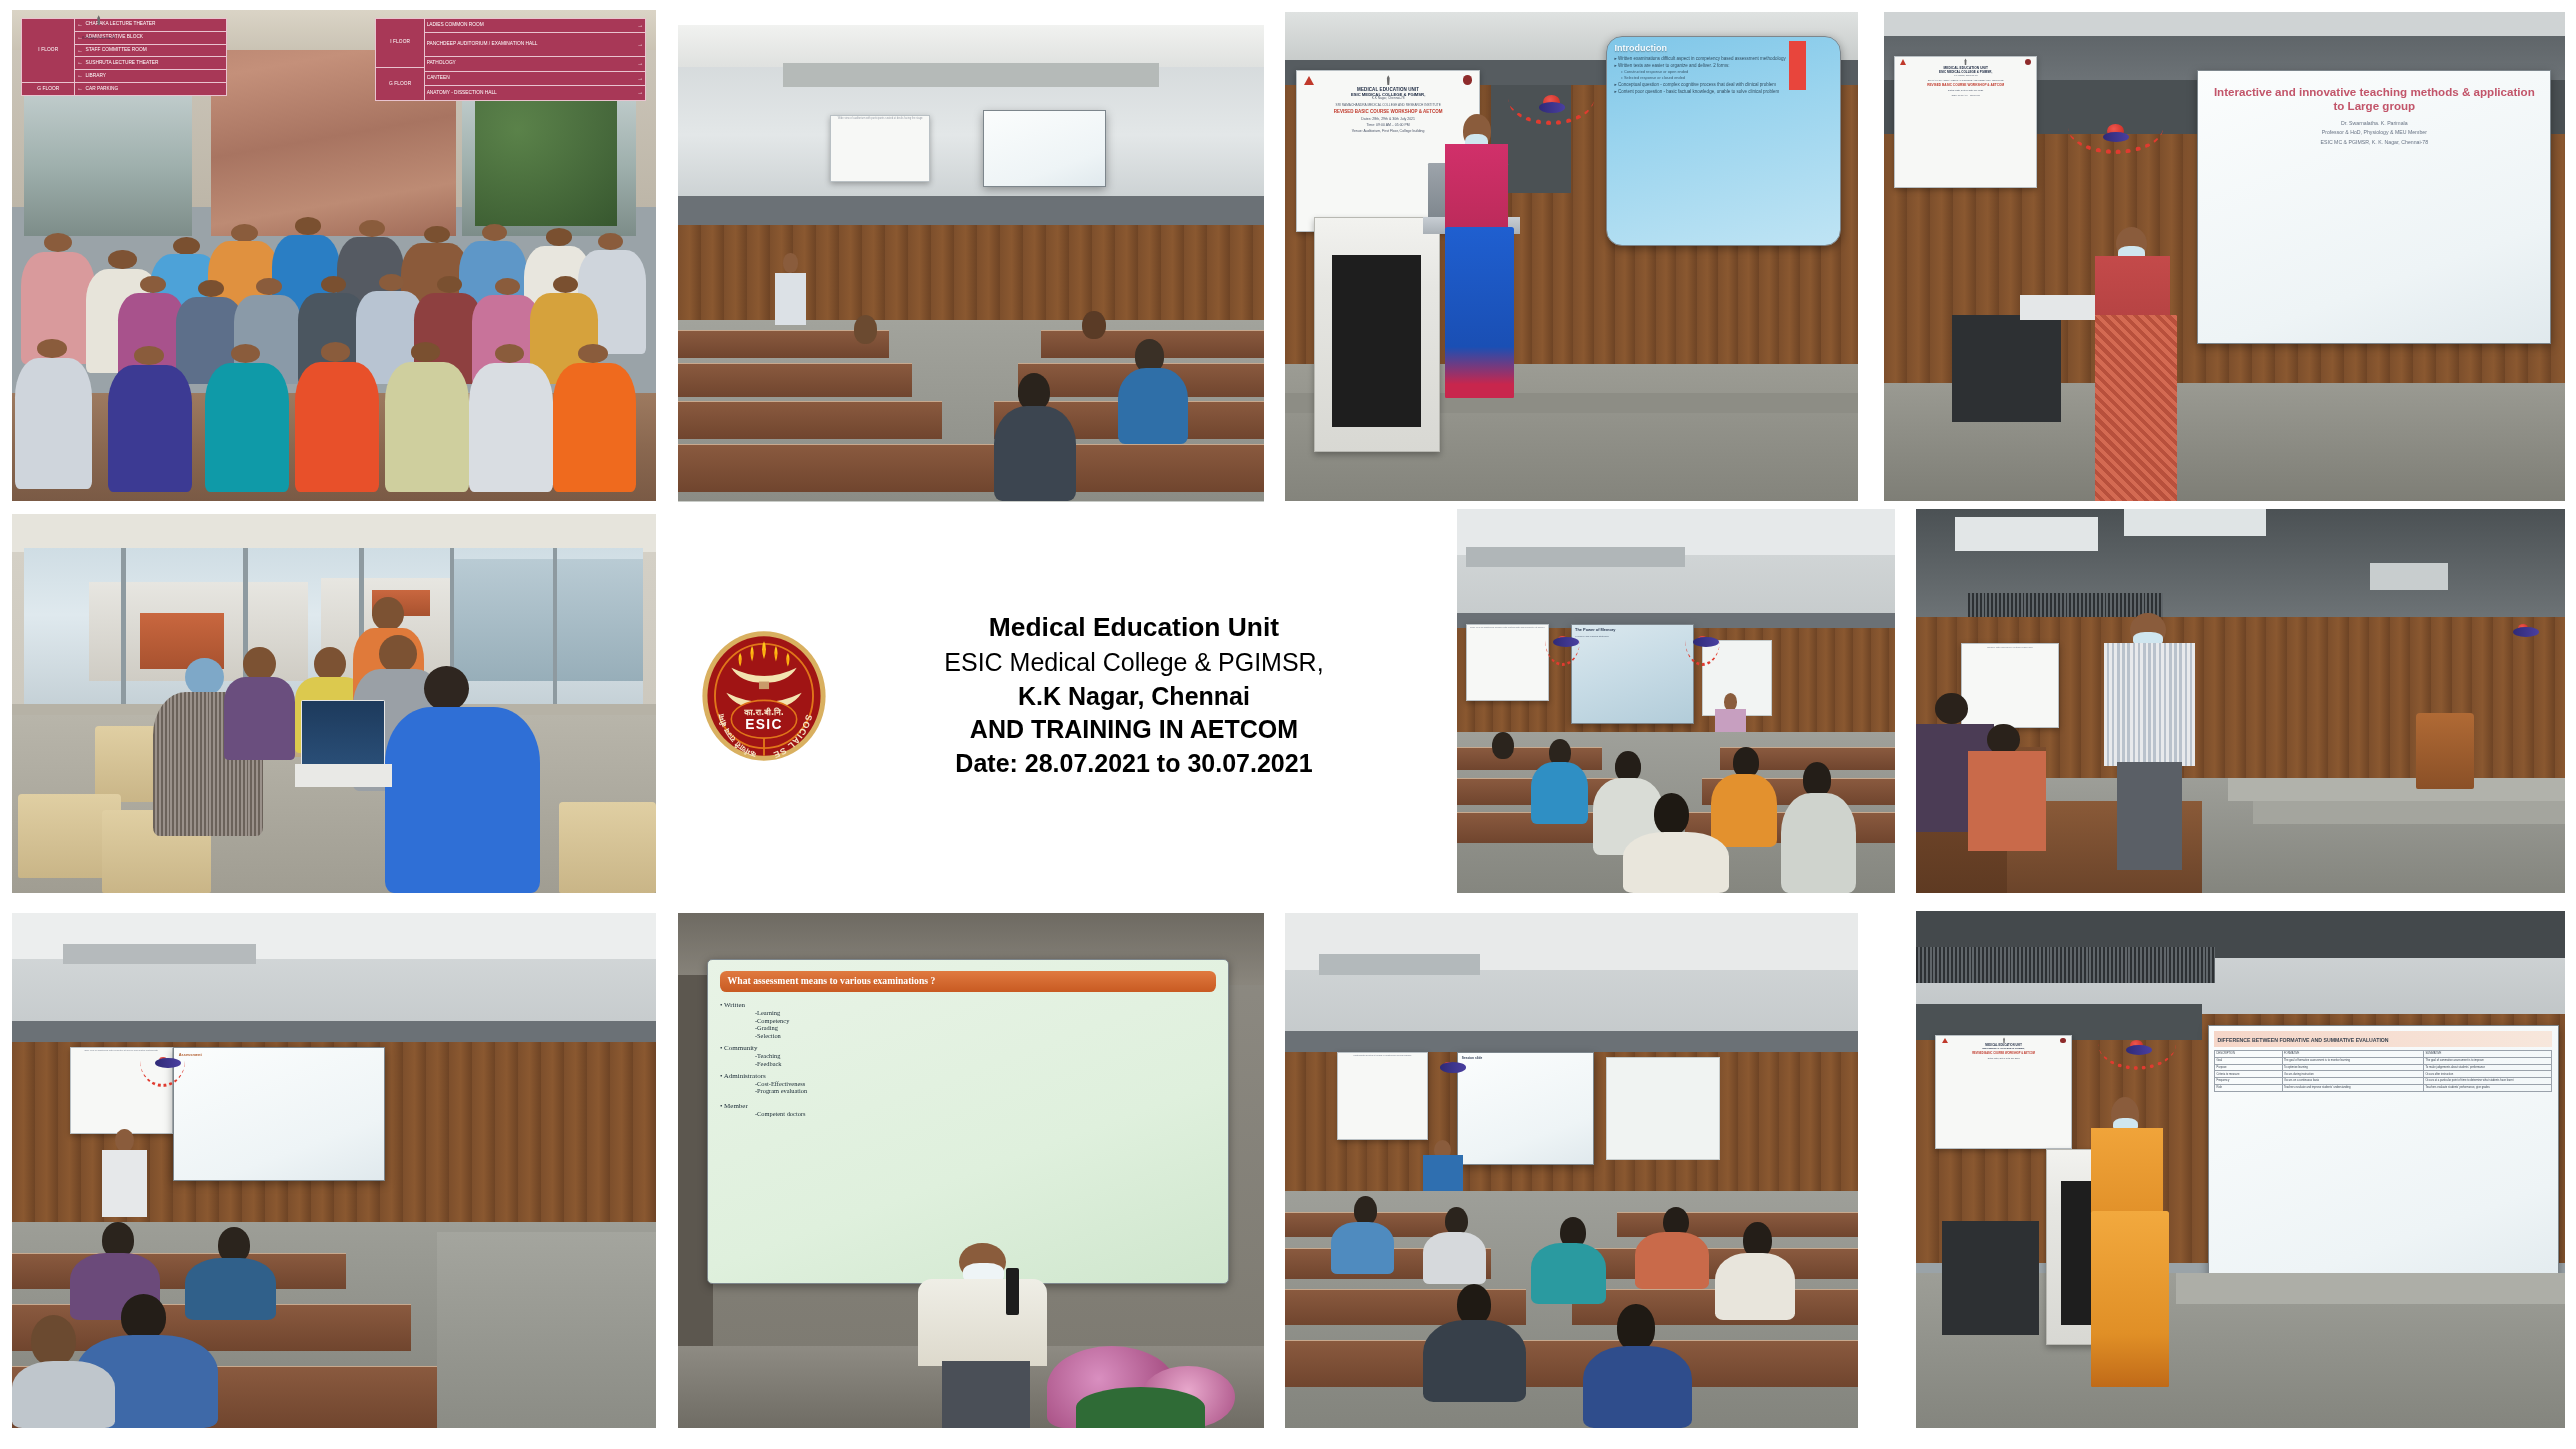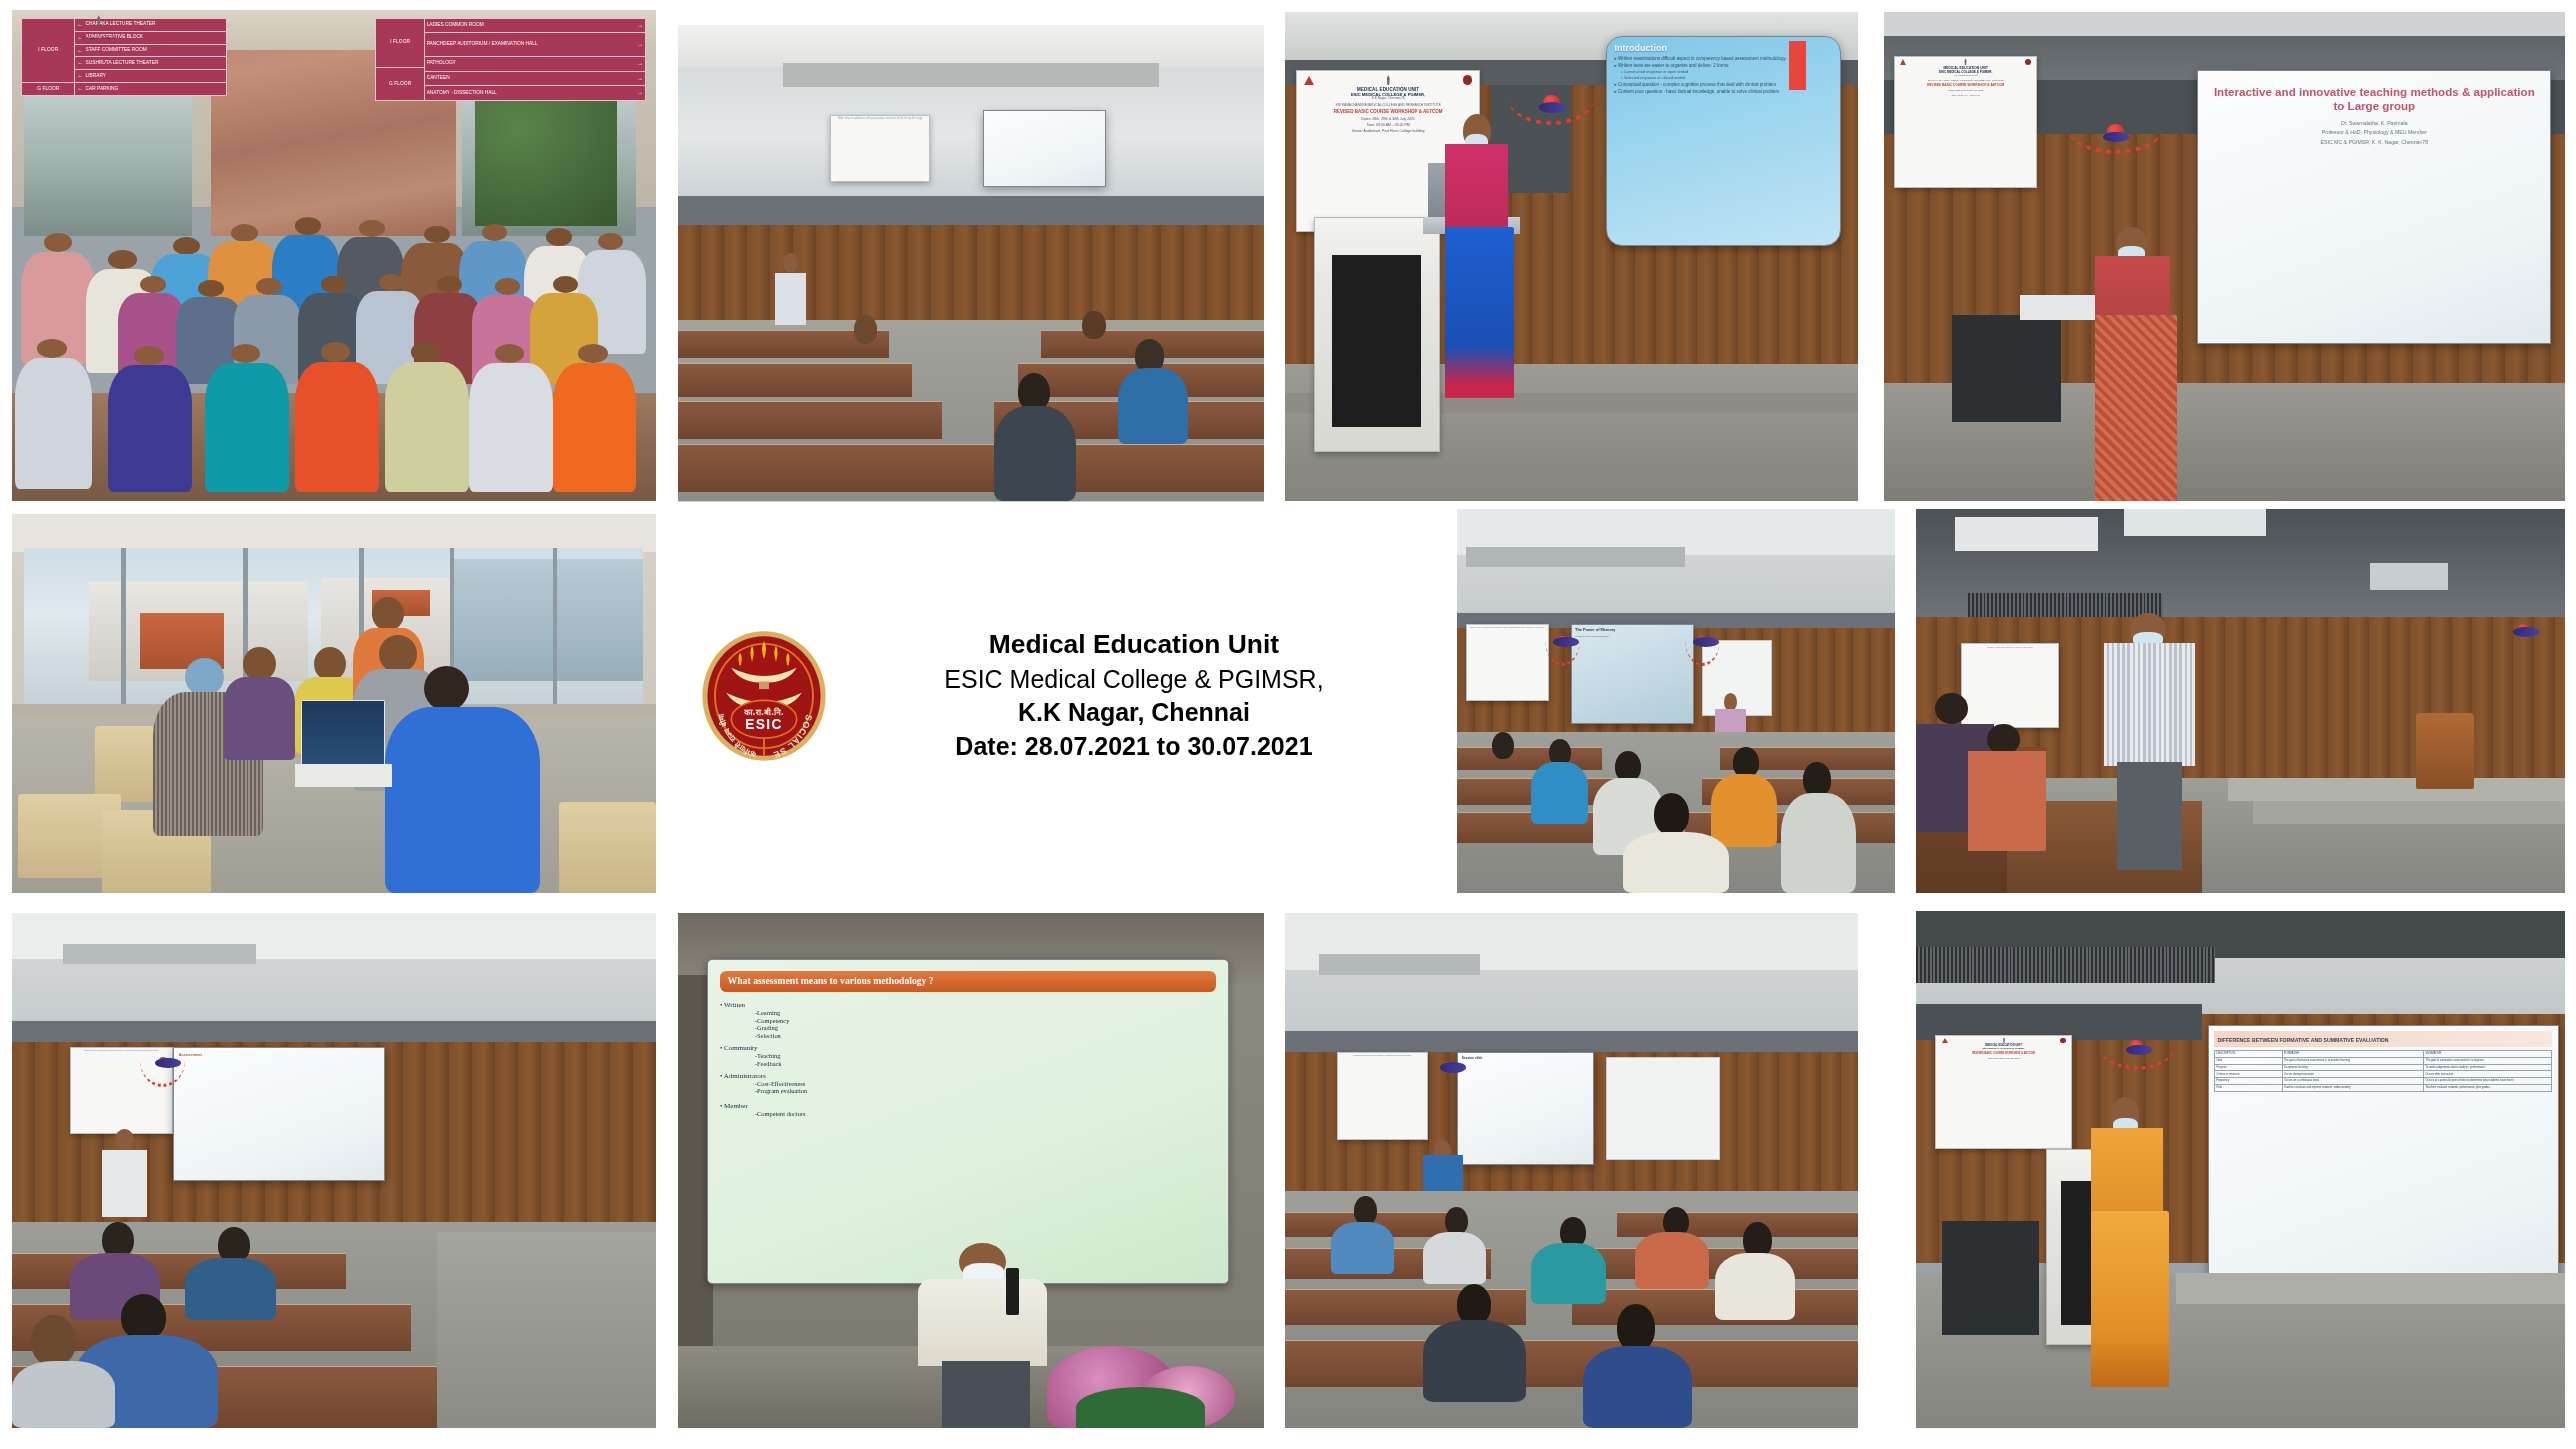--- a/index.html
+++ b/index.html
@@ -523,20 +523,21 @@
             <textPath href="#arcL" startOffset="4%">कर्मचारी राज्य बीमा निगम</textPath>
           </text>
           <line x1="100" y1="172" x2="100" y2="200" stroke="#e0761a" stroke-width="3"></line>
         </svg>
       </div>
     </div>
     <div class="title-text">
       <span class="tl l1">Medical Education Unit</span>
       <span class="tl l2">ESIC Medical College &amp; PGIMSR,</span>
       <span class="tl l3">K.K Nagar, Chennai</span>
+      <span class="tl l5">AND TRAINING IN AETCOM</span>
       <span class="tl l6">Date: 28.07.2021 to 30.07.2021</span>
     </div>
   </div>
 
   <div class="panel" style="left:1457px;top:509px;width:438px;height:384px;">
     <div class="scene">
       <div class="lyr" style="left:0;top:0;width:100%;height:34%;background:linear-gradient(180deg,#d7dbdc,#c3c8c9);"></div>
       <div class="lyr" style="left:0;top:0;width:100%;height:12%;background:#e6e9ea;"></div>
       <div class="lyr" style="left:2%;top:10%;width:50%;height:5%;background:#b0b6b8;"></div>
       <div class="lyr" style="left:0;top:30%;width:100%;height:30%;background:repeating-linear-gradient(90deg,#7d4f2c 0,#8a5830 9px,#6e4425 18px);"></div>
@@ -655,21 +656,21 @@
   </div>
 
   <div class="panel" style="left:678px;top:913px;width:586px;height:515px;">
     <div class="scene">
       <div class="lyr" style="left:0;top:0;width:100%;height:100%;background:linear-gradient(180deg,#8e8b83,#7b786f);"></div>
       <div class="lyr" style="left:0;top:0;width:100%;height:14%;background:linear-gradient(180deg,#6e6a62,#8a867d);"></div>
       <div class="lyr" style="left:0;top:12%;width:6%;height:74%;background:#5c574f;"></div>
 
       <div class="screen mint" style="position:absolute;left:5%;top:9%;width:89%;height:63%;padding:10.3px 11.6px;border-radius:5.2px;">
         <div style="background:linear-gradient(180deg,#e07a40,#c85a22);border-radius:6.4px;padding:4.5px 7.7px;">
-          <span class="s-title" style="font-size:9.7px;color:#fff;font-family:'Liberation Serif',serif;">What assessment means to various methodology ?</span>
+          <span class="s-title" style="font-size:9.7px;color:#fff;font-family:'Liberation Serif',serif;">What assessment means to various examinations ?</span>
         </div>
         <div style="margin-top:9px;font-family:'Liberation Serif',serif;">
           <div style="font-size:7px;">• <span>Written</span></div>
           <div style="font-size:6.4px;margin-left:35px;">-<span>Learning</span></div>
           <div style="font-size:6.4px;margin-left:35px;">-<span>Competency</span></div>
           <div style="font-size:6.4px;margin-left:35px;">-<span>Grading</span></div>
           <div style="font-size:6.4px;margin-left:35px;">-<span>Selection</span></div>
           <div style="font-size:7px;margin-top:4.5px;">• <span>Community</span></div>
           <div style="font-size:6.4px;margin-left:35px;">-<span>Teaching</span></div>
           <div style="font-size:6.4px;margin-left:35px;">-<span>Feedback</span></div>

